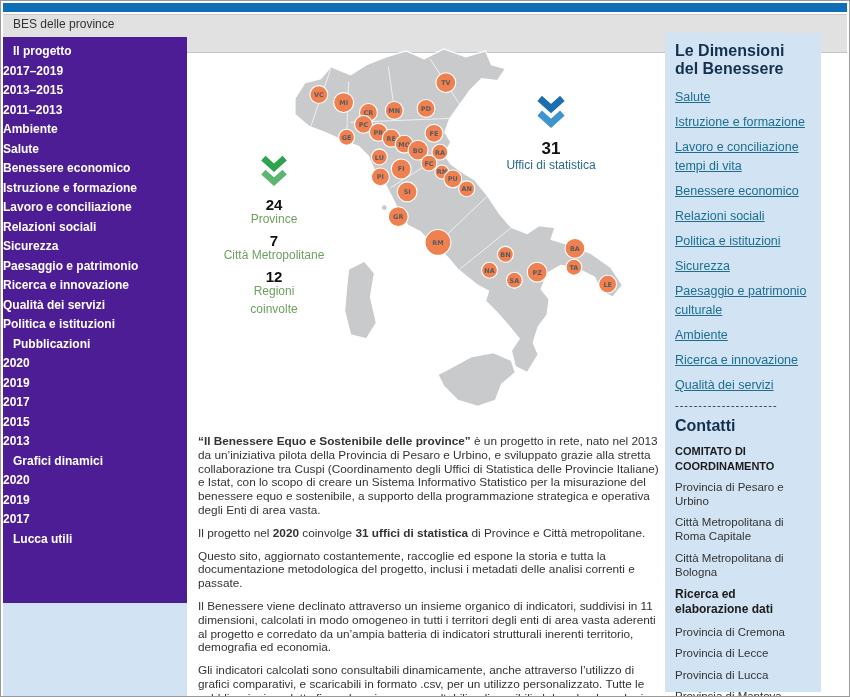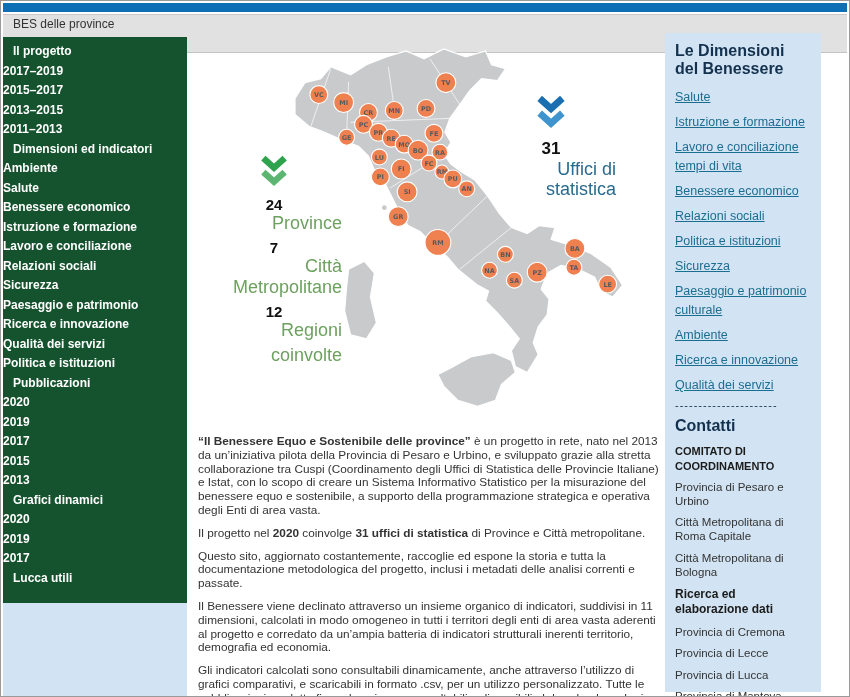--- a/index.html
+++ b/index.html
@@ -11,21 +11,21 @@
   }
   
   .topbar { position:absolute; left:2px; right:2px; top:2px; height:9px; background:#0f6fb4; }
   
   .header {
     position:absolute; left:2px; right:2px; top:13px; height:39px;
     background:#e1e1e1; border-top:1px solid #c8c8c8; border-bottom:1px solid #c4c4c4;
     line-height:19px; padding-left:10px; font-size:12px; color:#333;
   }
   
-  .sidebar { position:absolute; left:2px; top:36px; width:184px; height:566px; background:#14532d; }
+  .sidebar { position:absolute; left:2px; top:36px; width:184px; height:566px; background:#4c1d95; }
   .sidebar ul { list-style:none; padding-top:5px; }
   .side-item {
     color:#fff; font-size:12px; font-weight:bold; line-height:19.5px; height:19.5px;
     white-space:nowrap; overflow:hidden; cursor:pointer;
   }
   .side-item.section { padding-left:10px; }
   .side-item.sub { }
   
   .left-bottom { position:absolute; left:2px; top:602px; width:184px; height:93px; background:#d2e4f3; }
   
@@ -35,21 +35,21 @@
   .land { fill:#c9cacc; stroke:#fff; stroke-width:1.2; }
   .border-line { fill:none; stroke:#fff; stroke-width:1; opacity:.7; }
   .prov { fill:#ef8050; stroke:#fff; stroke-width:1.1; }
   .prov-label { font:700 6.5px "DejaVu Sans",sans-serif; fill:#5a5a5e; text-anchor:middle; }
   .stat-block { position:absolute; text-align:center; }
   .stat-green { left:8px; top:118px; width:136px; }
   .stat-blue { left:288px; top:58px; width:130px; }
   .chev { display:inline-block; }
   .stat-num { font-size:15px; font-weight:bold; color:#111; line-height:1.15; margin-top:5px; }
   .stat-num.big { font-size:17px; margin-top:6px; }
-  .stat-label { font-size:18px; color:#6da15f; line-height:1.15; margin-bottom:4px;text-align:right; }
+  .stat-label { font-size:12px; color:#6da15f; line-height:1.15; margin-bottom:4px; }
   .stat-label.blue { color:#2a6a8e; }
   
   .intro { padding-top:1px; }
   .intro p { font-size:11.8px; line-height:13.8px; color:#333; margin-bottom:9px; }
   .intro .b { font-weight:bold; }
   
   .right-panel {
     position:absolute; left:664px; top:32px; width:156px; height:659px;
     background:#d2e4f3; padding:7px 10px 8px 10px;
   }
@@ -75,27 +75,25 @@
     <span>BES delle province</span>
   </div>
 
   <nav class="sidebar">
     <ul>
 
         <li class="side-item section">Il progetto</li>
 
         <li class="side-item sub">2017–2019</li>
 
-        <li class="side-item sub">2015–2017</li>
 
         <li class="side-item sub">2013–2015</li>
 
         <li class="side-item sub">2011–2013</li>
 
-        <li class="side-item section">Dimensioni ed indicatori</li>
 
         <li class="side-item sub">Ambiente</li>
 
         <li class="side-item sub">Salute</li>
 
         <li class="side-item sub">Benessere economico</li>
 
         <li class="side-item sub">Istruzione e formazione</li>
 
         <li class="side-item sub">Lavoro e conciliazione</li>

